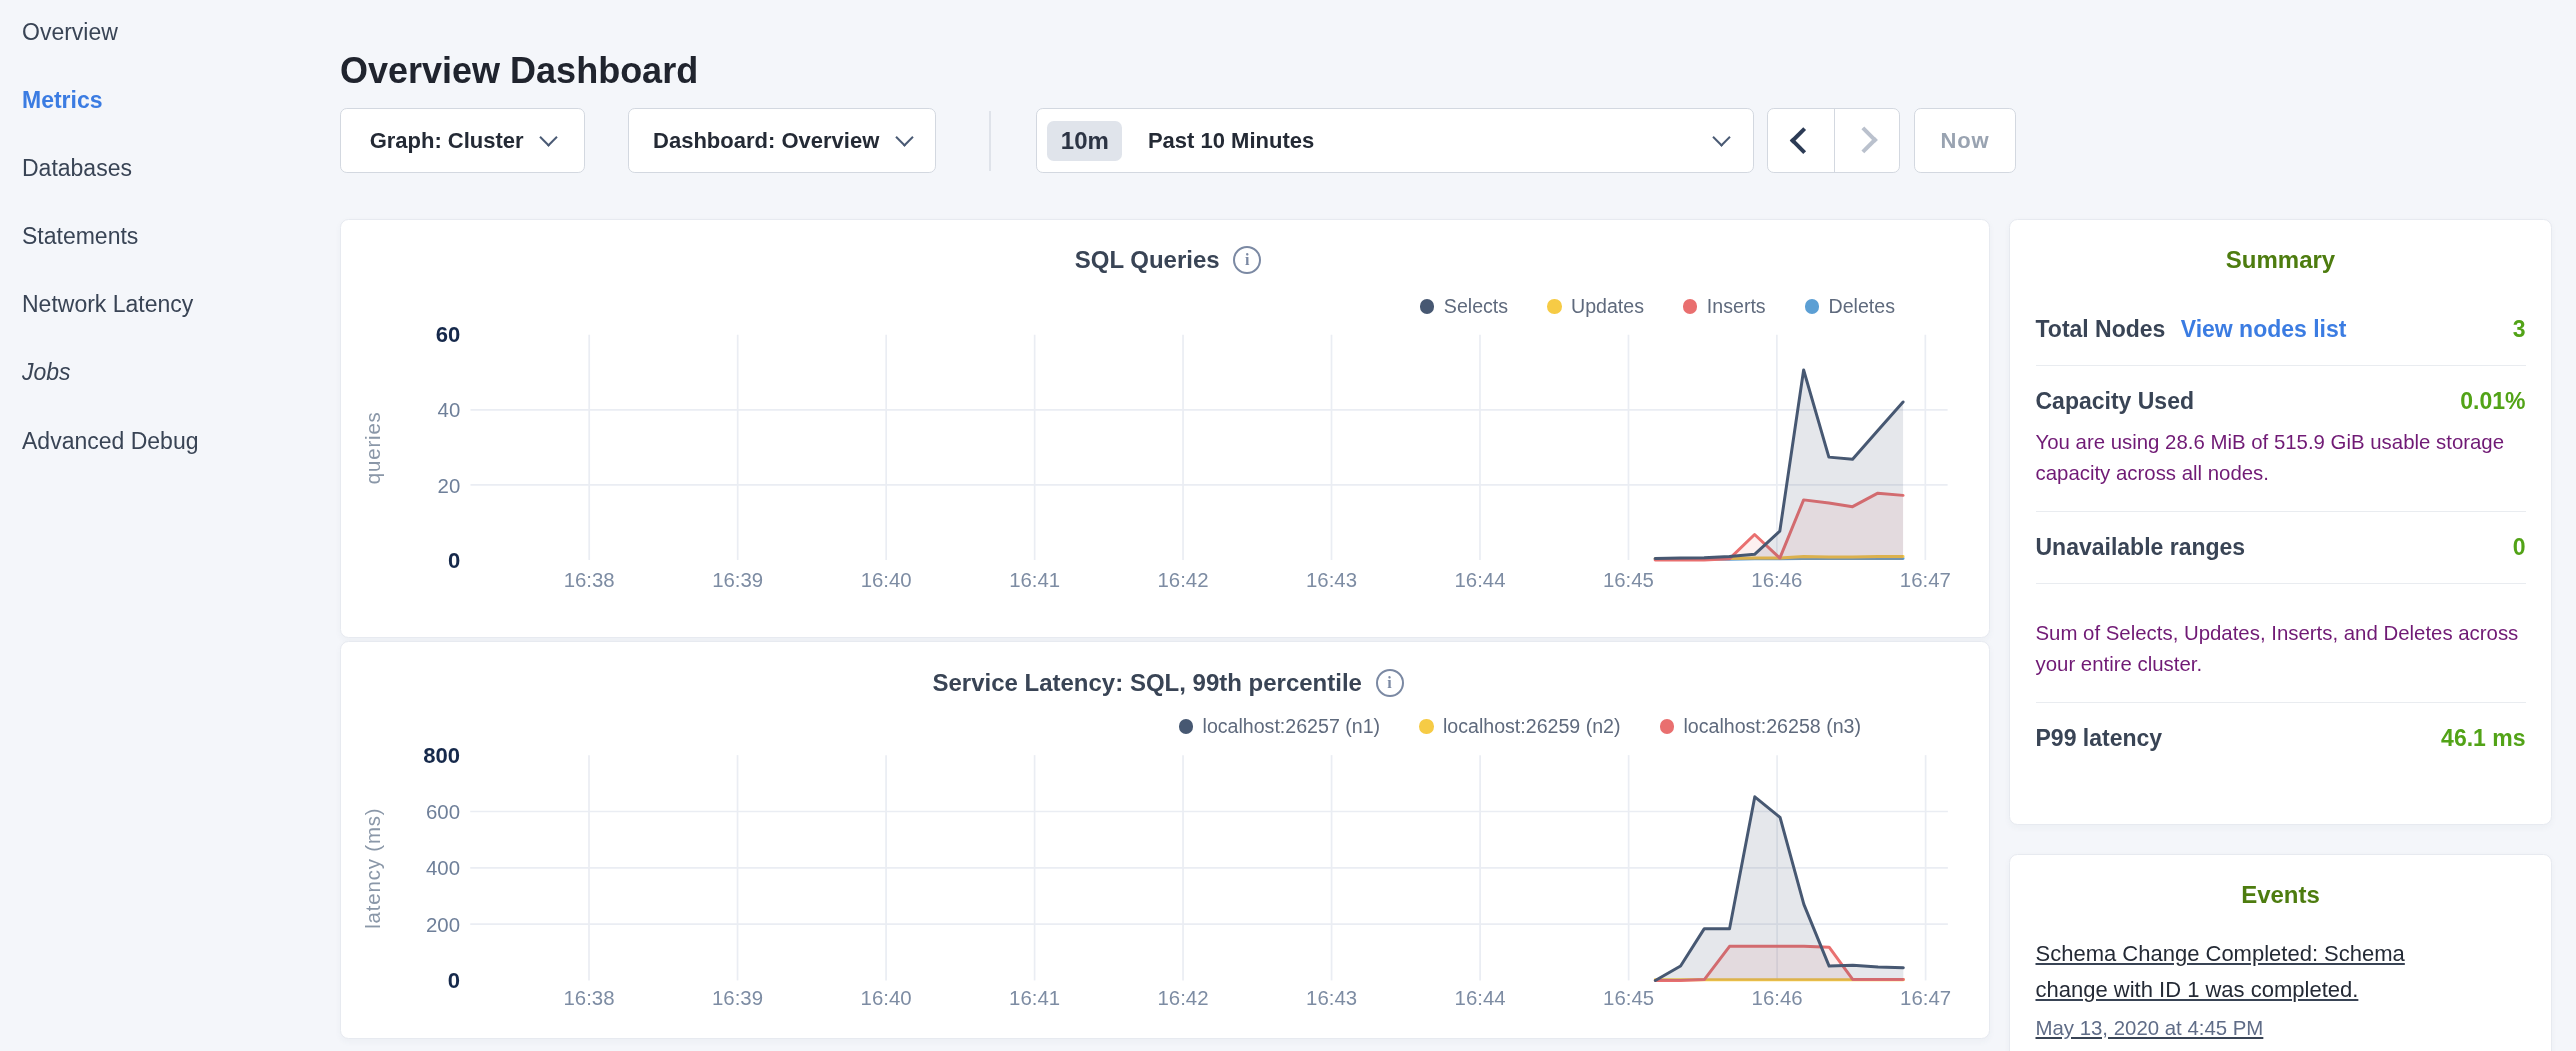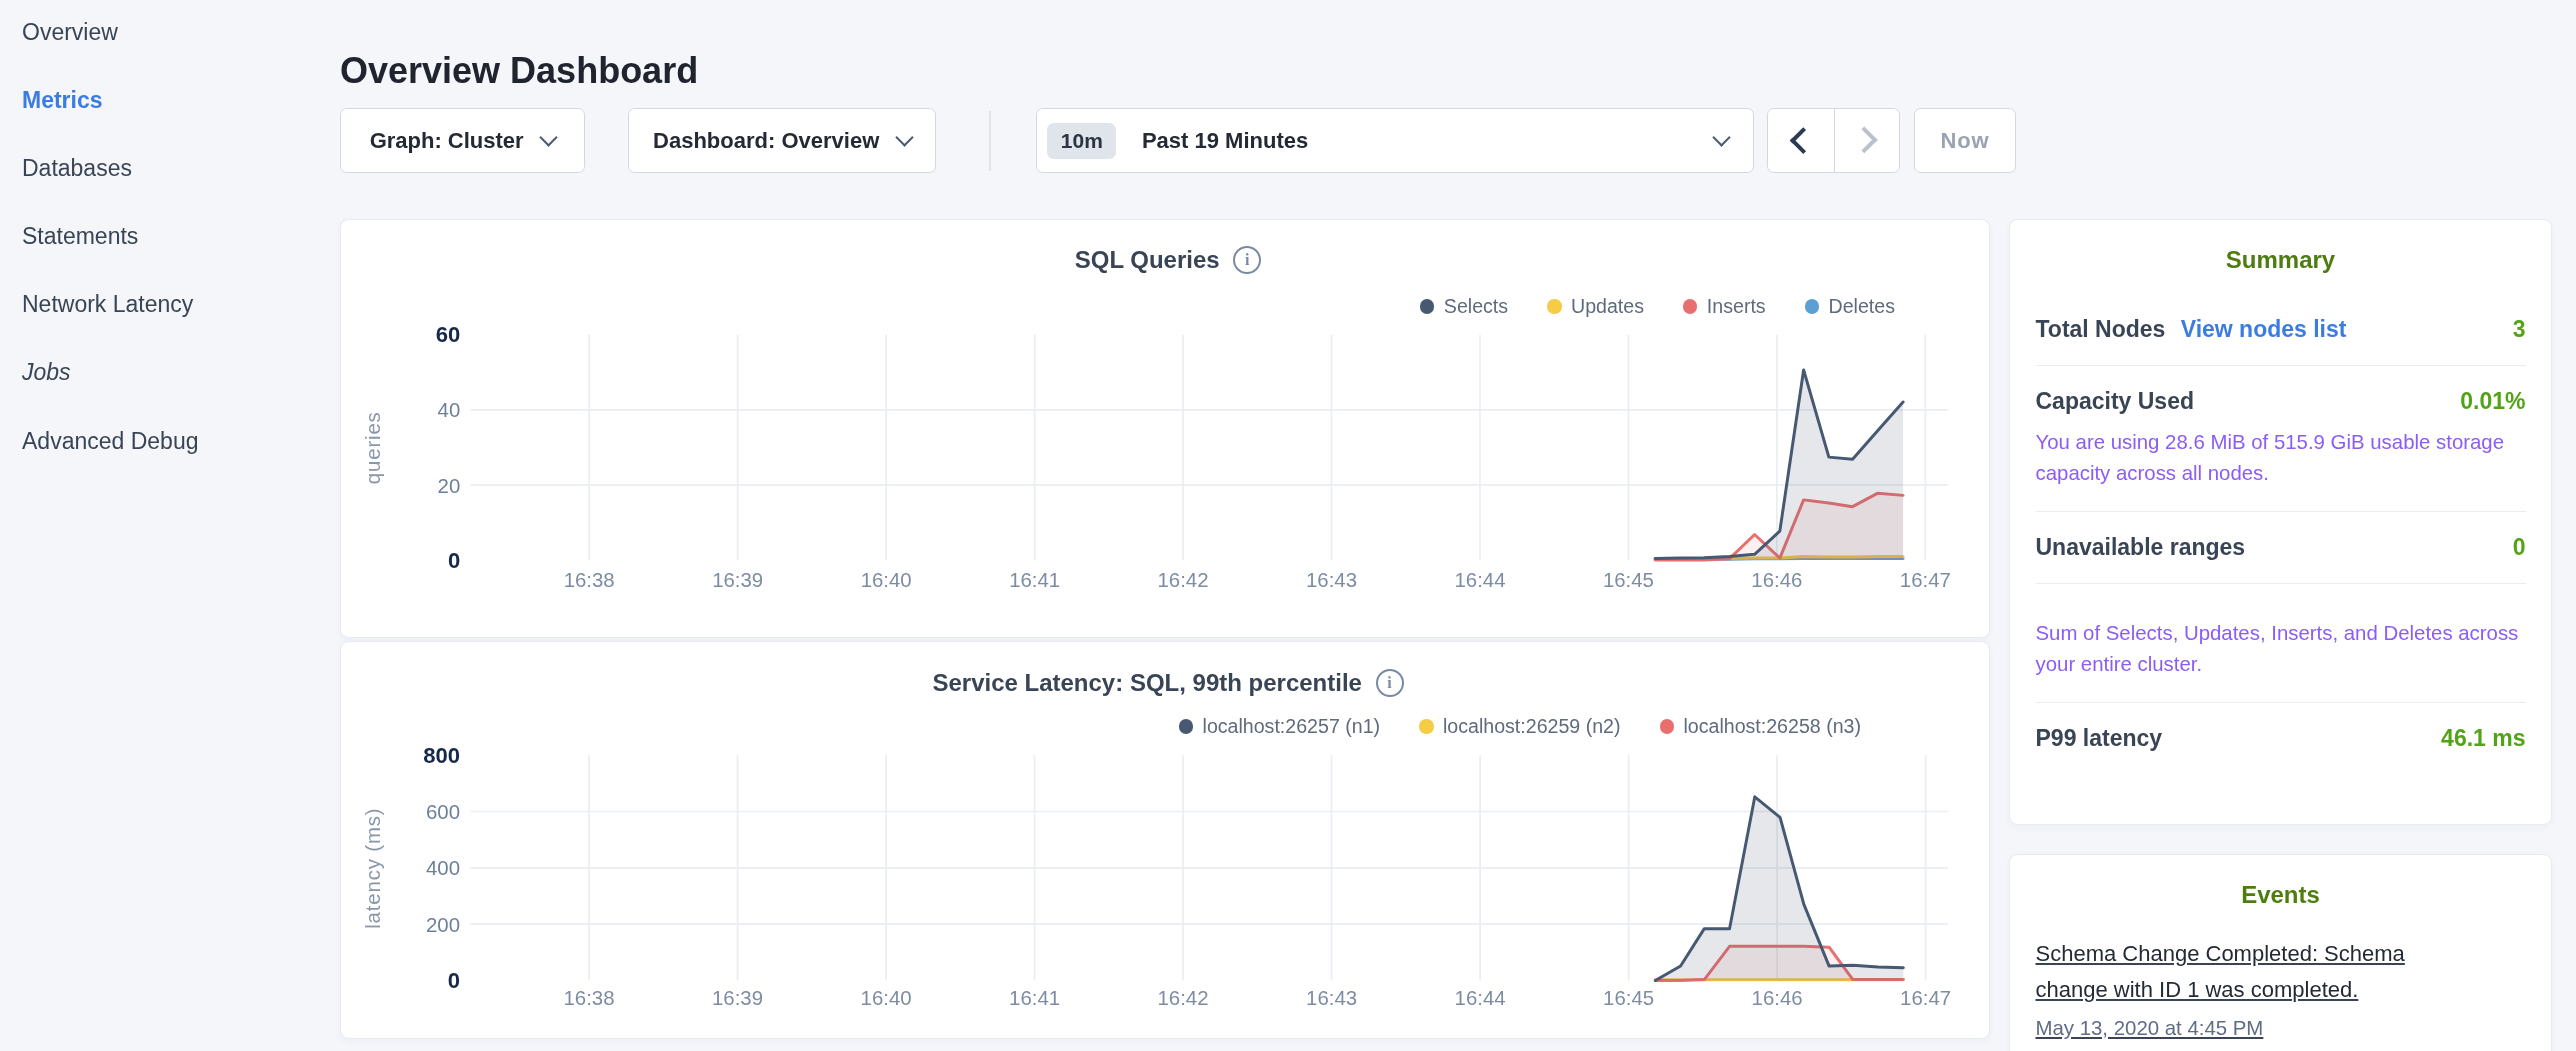--- a/index.html
+++ b/index.html
@@ -12,21 +12,21 @@
 
   
   .page-title{position:absolute;left:340px;top:25.5px;font-size:36px;line-height:41px;font-weight:700;color:#20242e;}
 
   .btn{position:absolute;background:#fff;border:1.7px solid #d3d8e0;border-radius:6.8px;display:flex;align-items:center;justify-content:center;box-sizing:border-box;cursor:pointer;}
   .dd-label{font-size:22px;font-weight:700;color:#242a35;white-space:nowrap;}
   .chev{width:11px;height:11px;border-left:2.6px solid #4a5a74;border-bottom:2.6px solid #4a5a74;transform:rotate(-45deg);margin-left:18.7px;margin-top:-6.8px;flex:0 0 auto;}
   .vdivider{position:absolute;width:1.7px;background:#dfe3ea;}
 
   .time-box{justify-content:flex-start;padding:0 25.5px 0 10.2px;}
-  .time-badge{background:#e0e4eb;border-radius:6.8px;padding:6px 13.6px;font-size:21px;font-weight:700;color:#2c3444;margin-right:25.5px;}
+  .time-badge{background:#e0e4eb;border-radius:6.8px;padding:6px 13.6px;font-size:24px;font-weight:700;color:#2c3444;margin-right:25.5px;}
   .time-label{font-size:22px;font-weight:700;color:#242a35;}
   .time-box .chev{margin-left:auto;}
 
   .arrow-group{padding:0;overflow:hidden;}
   .arrow-cell{width:50%;height:100%;display:flex;align-items:center;justify-content:center;box-sizing:border-box;cursor:pointer;}
   .arrow-cell + .arrow-cell{border-left:1.7px solid #d3d8e0;}
   .arr{width:14.5px;height:14.5px;}
   .arr-left{border-left:4.3px solid #2c3b55;border-bottom:4.3px solid #2c3b55;transform:rotate(45deg);margin-left:5.1px;}
   .arr-right{border-left:4.3px solid #bac1cd;border-bottom:4.3px solid #bac1cd;transform:rotate(-135deg);margin-right:5.1px;}
   .now-label{font-size:22px;font-weight:700;color:#99a3b1;letter-spacing:0.9px;}
@@ -44,21 +44,21 @@
   
   .panel-inner{padding:0 25.5px;}
   .panel-heading{font-size:24px;font-weight:700;color:#4d7c0f;text-align:center;margin-top:26px;}
   .rows{margin-top:20.4px;}
   .srow{padding:22px 0;border-top:1.7px solid #e9ecf0;}
   .srow:first-child{border-top:none;}
   .srow-top{display:flex;align-items:baseline;}
   .slabel{font-size:23px;font-weight:700;color:#394455;white-space:nowrap;}
   .slink{font-size:23px;font-weight:700;color:#3b7ce2;margin-left:15.3px;cursor:pointer;white-space:nowrap;}
   .svalue{margin-left:auto;font-size:23px;font-weight:700;color:#52a317;white-space:nowrap;}
-  .sdesc{margin-top:12px;font-size:20.4px;line-height:31px;color:#8b5cf6;max-width:489px;}
+  .sdesc{margin-top:12px;font-size:20.4px;line-height:31px;color:#701a75;max-width:489px;}
   .event-item{margin-top:27px;text-decoration:underline;}
   .event-msg{font-size:22px;line-height:36px;color:#242a35;max-width:412px;}
   .event-date{margin-top:8.5px;font-size:20.4px;color:#5f6c87;}
 </style>
 </head>
 <body>
 
 <div class="screen">
 
   <nav id="sidebar">
@@ -80,21 +80,21 @@
 
   <div class="btn" style="left:628px;top:108px;width:308px;height:65px;">
     <span class="dd-label">Dashboard: Overview</span>
     <span class="chev"></span>
   </div>
 
   <div class="vdivider" style="left:989px;top:111px;height:60px;"></div>
 
   <div class="btn time-box" style="left:1036px;top:108px;width:718px;height:65px;">
     <span class="time-badge">10m</span>
-    <span class="time-label">Past 19 Minutes</span>
+    <span class="time-label">Past 10 Minutes</span>
     <span class="chev"></span>
   </div>
 
   <div class="btn arrow-group" style="left:1767px;top:108px;width:133px;height:65px;">
     <span class="arrow-cell">
         <span class="arr arr-left"></span>
       </span>
     <span class="arrow-cell">
         <span class="arr arr-right"></span>
       </span>

